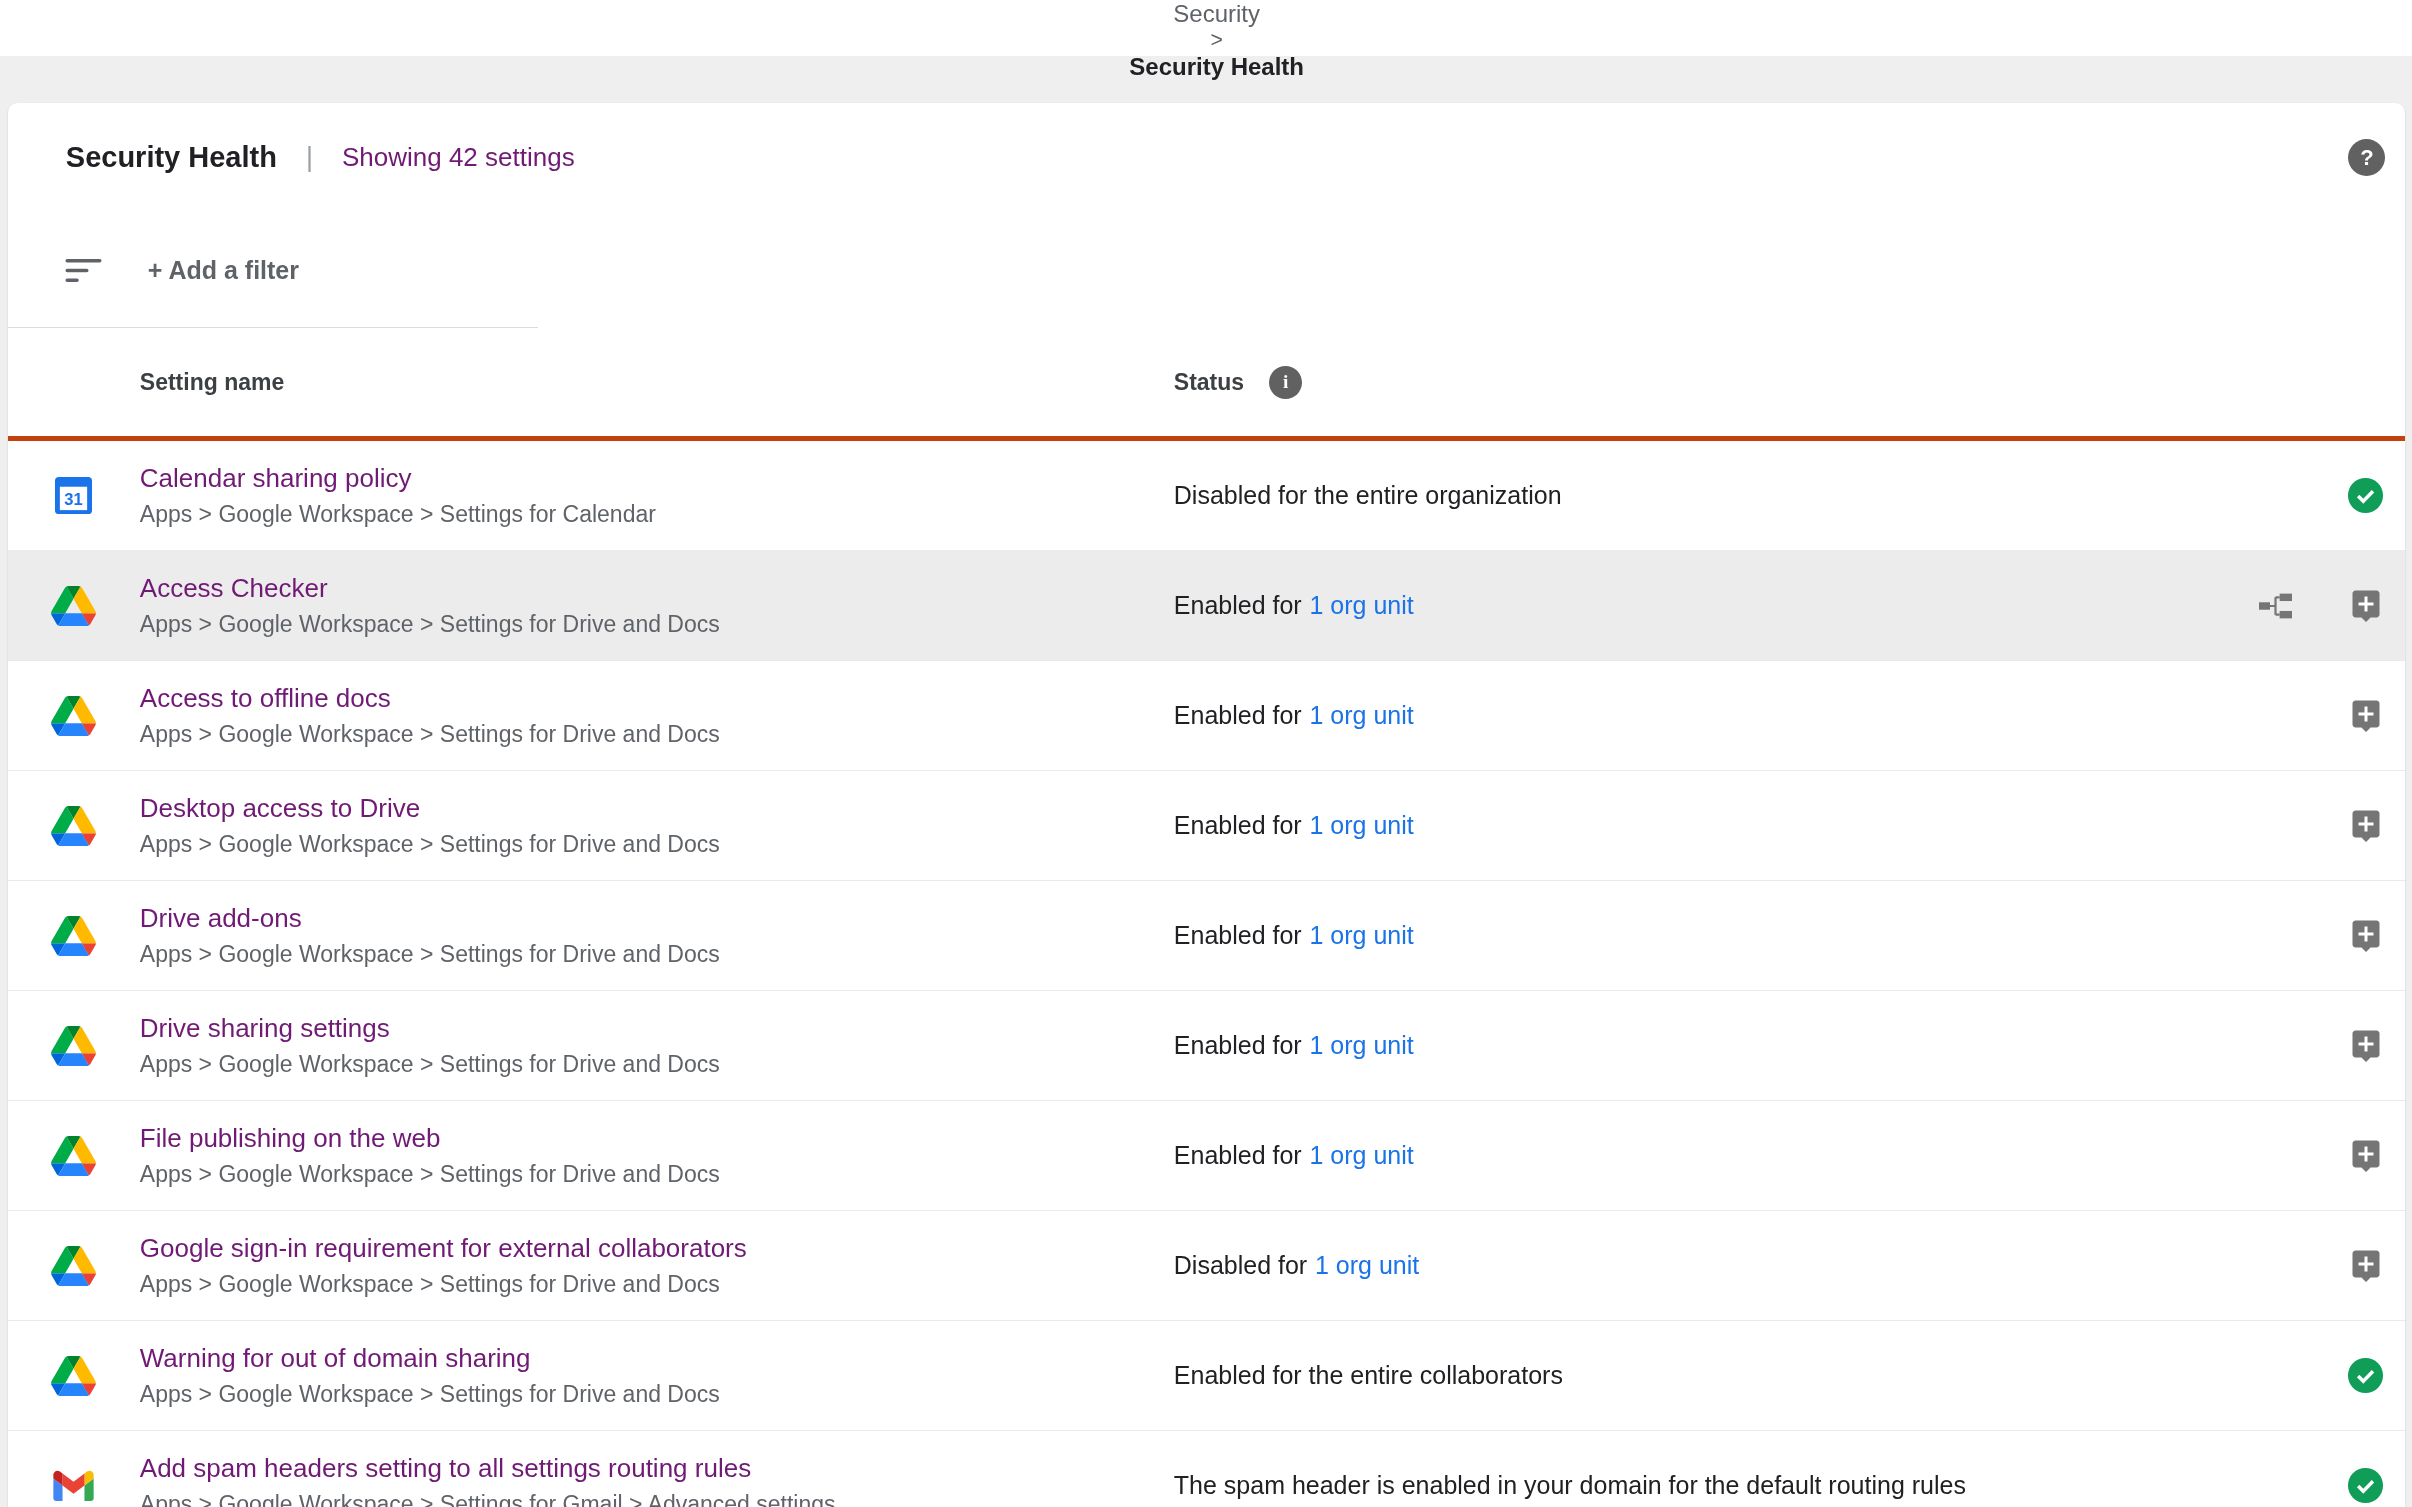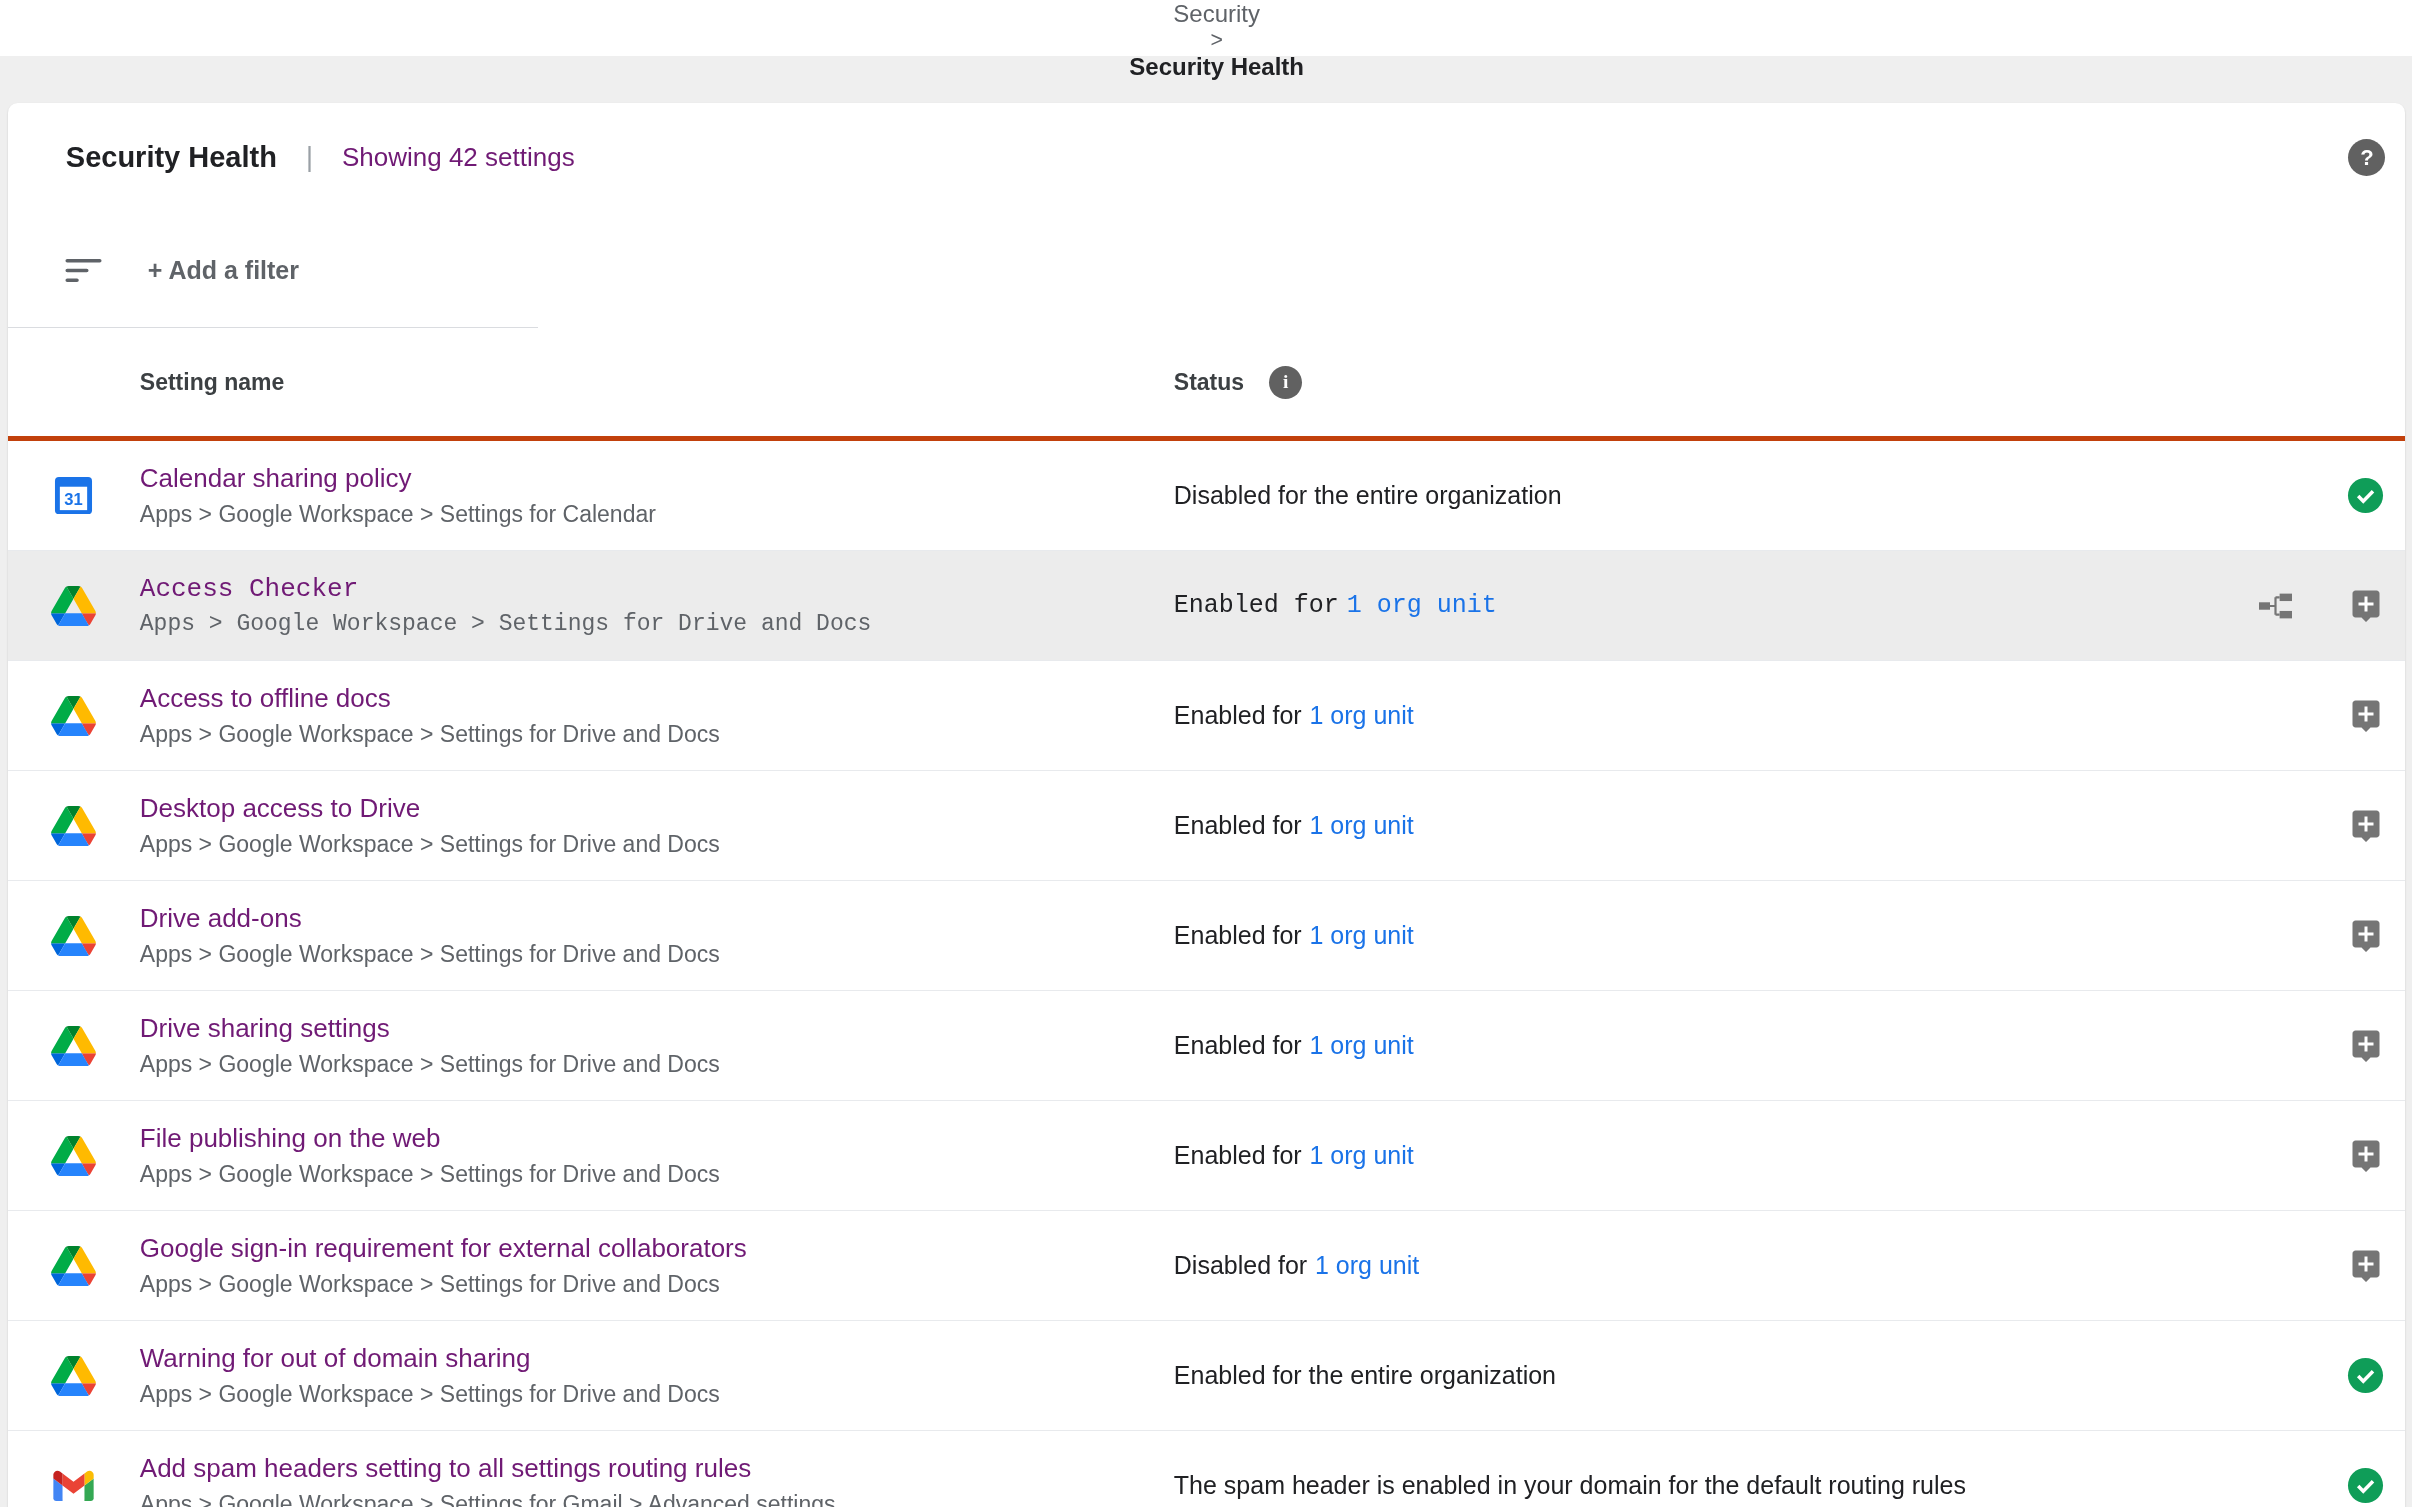--- a/index.html
+++ b/index.html
@@ -60,21 +60,21 @@
     font-size:19.4px; font-weight:bold; font-family:"Liberation Serif",serif;
     display:flex; align-items:center; justify-content:center;
     margin-left:25px; cursor:pointer;
   }
 
   .row {
     height:110px; display:grid; grid-template-columns:132px 1034px 1fr;
     align-items:center; border-bottom:1px solid #e8eaed; cursor:pointer;
     background:#fff;
   }
-  .row.highlighted { background:var(--row-highlight,#ececec);font-family:Liberation Mono, monospace; }
+  .row.highlighted { background:var(--row-highlight,#ececec); }
   .cell-icon { display:flex; justify-content:center; align-items:center; }
   .app-icon { display:flex; align-items:center; }
   .row-name { font-size:26px; color:#701a75; margin-bottom:6.8px; }
   .row-path { font-size:23px; color:#5f6368; }
   .cell-status { display:flex; align-items:center; padding-right:21.3px; }
   .status { font-size:25px; color:#202124; white-space:nowrap; }
   .org-link { color:var(--link,#1a73e8); margin-left:7.8px; text-decoration:none; cursor:pointer; }
   .right-icons { margin-left:auto; display:flex; align-items:center; gap:56px; }
   .flag-btn { display:flex; align-items:center; cursor:pointer; }
   .check-wrap, .org-tree-wrap { display:flex; align-items:center; }
@@ -409,21 +409,21 @@
         </svg>
       </span>
 
     </div>
     <div class="cell-text">
       <div class="row-name">Warning for out of domain sharing</div>
       <div class="row-path">Apps &gt; Google Workspace &gt; Settings for Drive and Docs</div>
     </div>
     <div class="cell-status">
       <div class="status">
-        <span>Enabled for the entire organization</span>
+        <span>Enabled for the entire collaborators</span>
       </div>
       <div class="right-icons">
 
         <span class="check-wrap">
           <svg width="37" height="37" viewBox="0 0 38 38">
             <circle cx="19" cy="19" r="18" style="fill:var(--green,#0f9d58)"></circle>
             <path d="M11.5 19.6l5.2 5.2 10-10.2" stroke="#ffffff" stroke-width="3.6" fill="none"></path>
           </svg>
         </span>
 

